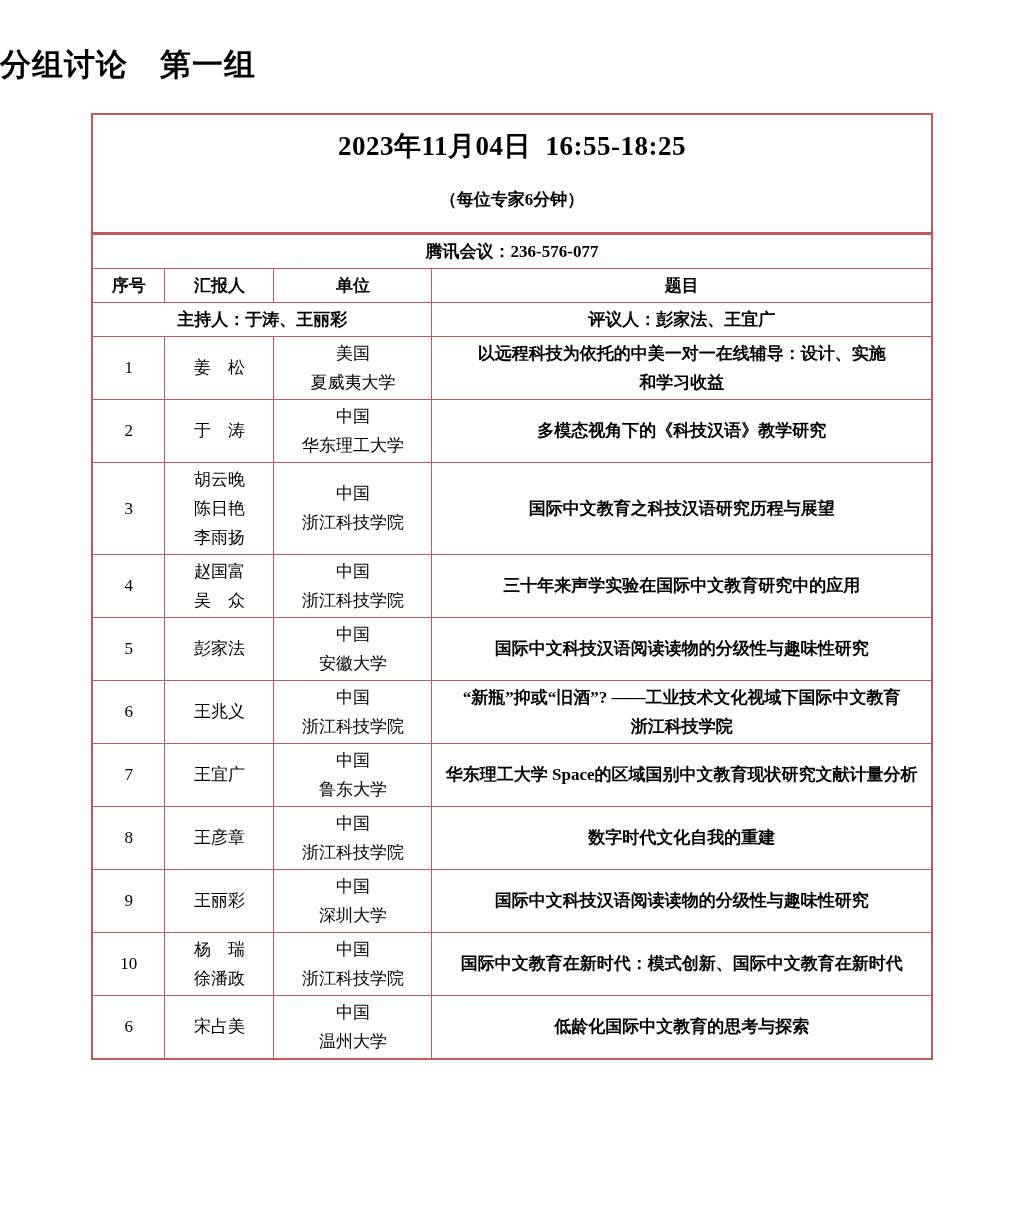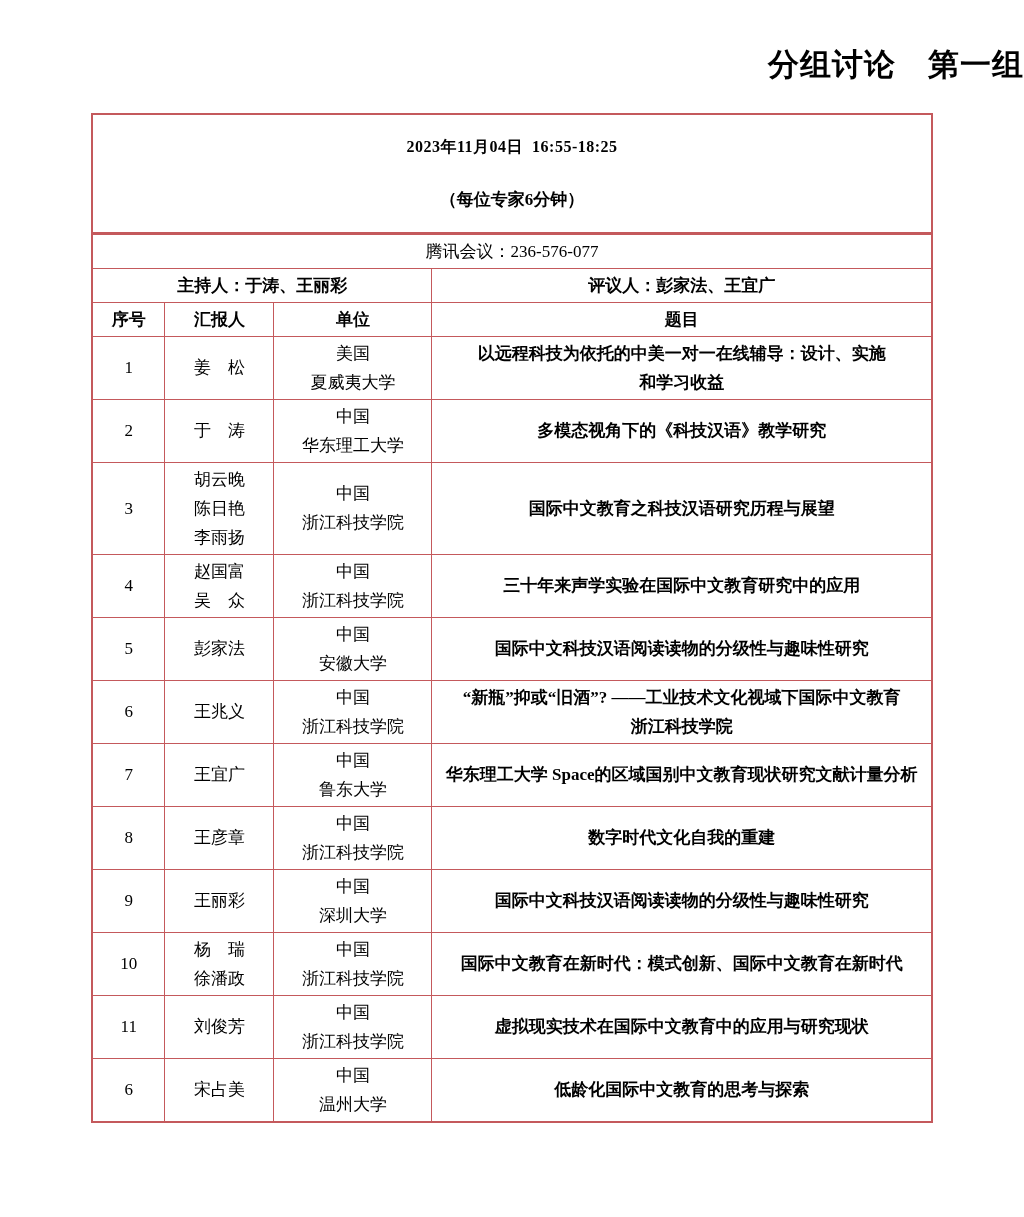--- a/index.html
+++ b/index.html
@@ -12,21 +12,21 @@
     margin: 0; padding: 0;
     width: 1024px; height: 1217px;
     background: var(--bg-color);
     color: var(--text-color);
     font-family: "Liberation Serif", "DejaVu Serif", serif;
   }
   .page { width: 1024px; height: 1217px; overflow: hidden; }
 
   .doc-title {
     margin: 44px 0 27px 0;
-    text-align: right;
+    text-align: left;
     font-family: "DejaVu Sans", "Liberation Sans", sans-serif;
     font-weight: bold;
     font-size: 31px;
     letter-spacing: 1px;
     color: var(--text-color);
   }
 
   table.schedule {
     width: 840px;
     margin: 0 auto;
@@ -40,32 +40,32 @@
     vertical-align: middle;
     padding: 2px 4px;
     font-size: 17px;
     line-height: 29px;
     color: var(--text-color);
   }
 
   .date-cell { height: 119px; border-bottom-width: 3px !important; }
   .date-line {
     font-weight: bold;
-    font-size: 16px;
+    font-size: 27px;
     white-space: pre;
     letter-spacing: 0.5px;
   }
   .note-line {
     font-weight: bold;
     font-size: 17px;
     margin-top: 24px;
     white-space: pre;
   }
 
-  .meeting-cell { height: 32px; font-weight: normal; font-size: 18px; line-height: 24px; }
+  .meeting-cell { height: 32px; font-weight: bold; font-size: 18px; line-height: 24px; }
   .host-cell, .reviewer-cell { height: 34px; font-weight: bold; font-size: 18px; line-height: 24px; }
 
   th.col-head { height: 33px; font-weight: bold; font-size: 18px; line-height: 24px; }
 
   td.pre { white-space: pre-line; }
   td.no-cell { font-size: 19px; }
   td.topic-cell { padding-left: 8px; padding-right: 8px; font-weight: bold; }
 </style>
 </head>
 <body>
@@ -85,28 +85,28 @@
       <tr>
         <td colspan="4" class="date-cell">
           <div class="date-line">2023年11月04日  16:55-18:25</div>
           <div class="note-line">（每位专家6分钟）</div>
         </td>
       </tr>
       <tr>
         <td colspan="4" class="meeting-cell">腾讯会议：236-576-077</td>
       </tr>
       <tr>
-        <td colspan="3" class="host-cell">主持人：于涛、王丽彩</td>
-        <td class="reviewer-cell">评议人：彭家法、王宜广</td>
-      </tr>
-      <tr>
         <th class="col-head">序号</th>
         <th class="col-head">汇报人</th>
         <th class="col-head">单位</th>
         <th class="col-head">题目</th>
+      </tr>
+      <tr>
+        <td colspan="3" class="host-cell">主持人：于涛、王丽彩</td>
+        <td class="reviewer-cell">评议人：彭家法、王宜广</td>
       </tr>
     </tbody>
     <tbody id="rows-body">
         <tr>
           <td class="no-cell">1</td>
           <td class="pre">姜　松</td>
           <td class="pre">美国
 夏威夷大学</td>
           <td class="pre topic-cell">以远程科技为依托的中美一对一在线辅导：设计、实施
 和学习收益</td>
@@ -173,27 +173,20 @@
         </tr>
         <tr>
           <td class="no-cell">10</td>
           <td class="pre">杨　瑞
 徐潘政</td>
           <td class="pre">中国
 浙江科技学院</td>
           <td class="pre topic-cell">国际中文教育在新时代：模式创新、国际中文教育在新时代</td>
         </tr>
         <tr>
-          <td class="no-cell">11</td>
-          <td class="pre">刘俊芳</td>
-          <td class="pre">中国
-浙江科技学院</td>
-          <td class="pre topic-cell">虚拟现实技术在国际中文教育中的应用与研究现状</td>
-        </tr>
-        <tr>
           <td class="no-cell">6</td>
           <td class="pre">宋占美</td>
           <td class="pre">中国
 温州大学</td>
           <td class="pre topic-cell">低龄化国际中文教育的思考与探索</td>
         </tr>
       </tbody>
   </table>
 
 </div>

